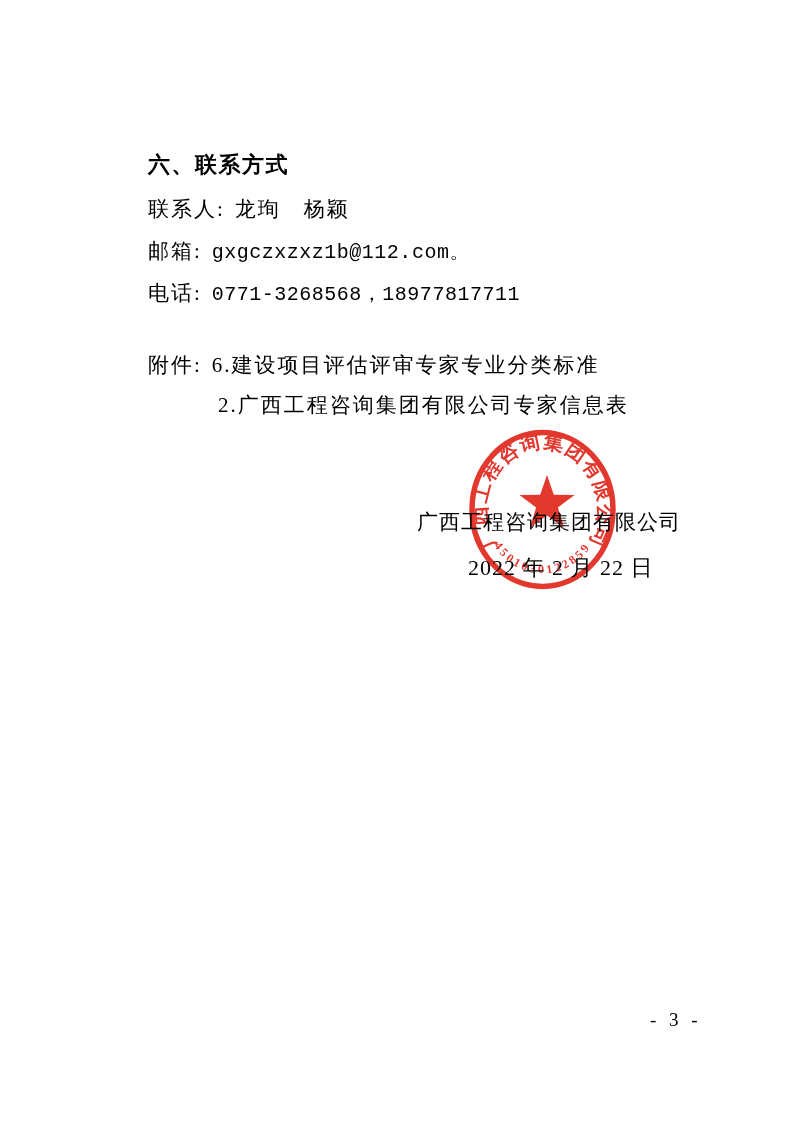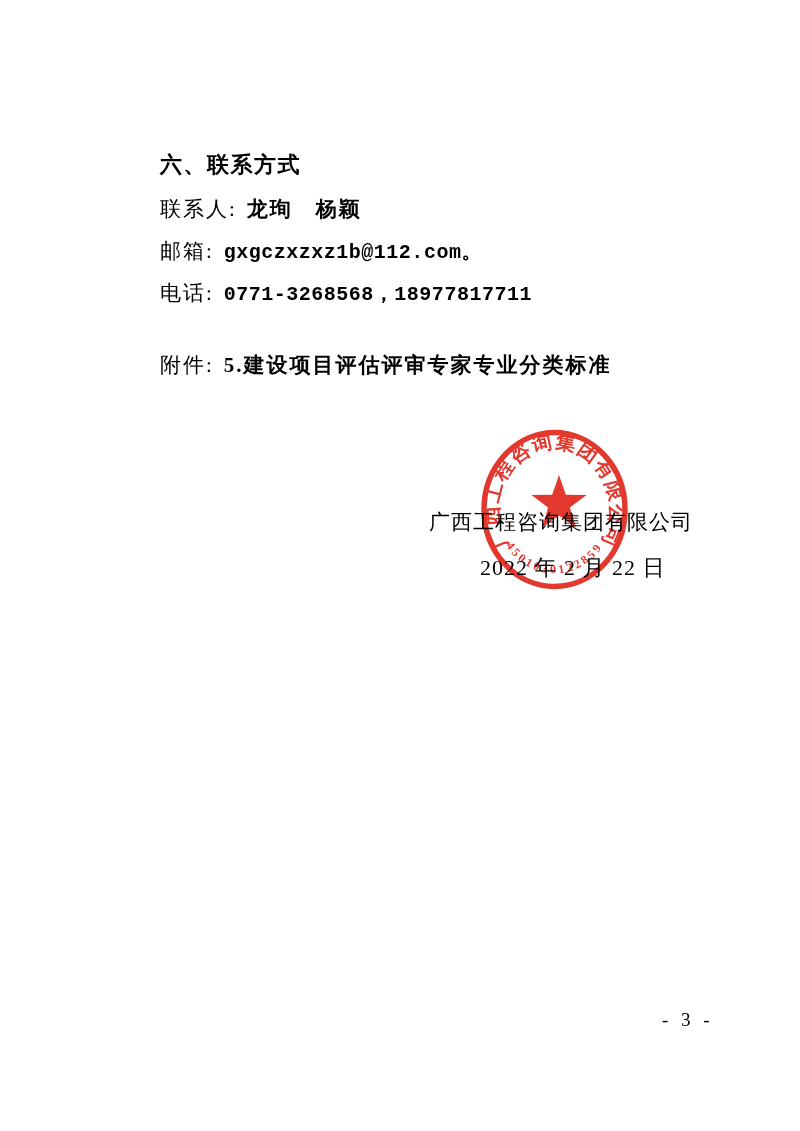--- a/index.html
+++ b/index.html
@@ -4,21 +4,20 @@
 <style>
   html, body { margin: 0; padding: 0; background: #ffffff; }
   .page {
     position: relative;
     width: 716px;
     height: 1131px;
     background: #ffffff;
     overflow: hidden;
     font-family: "Liberation Serif", "DejaVu Serif", serif;
     color: #000000;
-    margin-left: 12px;
   }
   .heading {
     position: absolute;
     left: 148px;
     top: 150px;
     margin: 0;
     font-family: "Liberation Sans", "DejaVu Sans", sans-serif;
     font-weight: bold;
     font-size: 22px;
     letter-spacing: 1.5px;
@@ -26,21 +25,21 @@
   }
   .line {
     position: absolute;
     left: 148px;
     margin: 0;
     font-size: 21px;
     letter-spacing: 2px;
     line-height: 25px;
     white-space: pre;
   }
-  .line .value { margin-left: 10px; font-weight: bold; }
+  .line .value { margin-left: 10px; }
   .mono {
     font-family: "Liberation Mono", "DejaVu Sans Mono", monospace;
     font-size: 20px;
     letter-spacing: 0.5px;
   }
   .l-person { top: 197px; }
   .l-email  { top: 239px; }
   .l-phone  { top: 281px; }
   .l-attach1 { top: 353px; }
   .l-attach2 { top: 393px; left: 218px; }
@@ -92,22 +91,23 @@
 <div class="page">
 
   <h2 class="heading">六、联系方式</h2>
 
   <p class="line l-person"><span>联系人:</span><span class="value">龙珣　杨颖</span></p>
 
   <p class="line l-email"><span>邮箱:</span><span class="value mono">gxgczxzxz1b@112.com。</span></p>
 
   <p class="line l-phone"><span>电话:</span><span class="value mono">0771-3268568，18977817711</span></p>
 
-  <p class="line l-attach1"><span>附件:</span><span class="value">5.建设项目评估评审专家专业分类标准</span></p>
+  <p class="line l-attach1"><span>附件:</span><span class="value">6.建设项目评估评审专家专业分类标准</span></p>
 
+  <p class="line l-attach2"><span>2.广西工程咨询集团有限公司专家信息表</span></p>
 
   <svg class="seal" width="201" height="215" viewBox="0 0 201 215" aria-hidden="true">
     <ellipse cx="100.5" cy="107.5" rx="70.5" ry="77" fill="none" stroke-width="5.5" stroke="#e0281e"></ellipse>
     <polygon points="105,73 111.8,92.7 132.6,93.0 115.9,105.6 122.0,125.5 105,113.5 88.0,125.5 94.1,105.6 77.4,93.0 98.2,92.7" fill="#e0281e"></polygon>
     <path id="sealTextArc" d="M 59.6 149.1 A 56 61 0 1 1 141.4 149.1" fill="none"></path>
     <text class="seal-ring-text" fill="#e0281e">
       <textPath href="#sealTextArc" startOffset="50%" text-anchor="middle">广西工程咨询集团有限公司</textPath>
     </text>
     <path id="sealCodeArc" d="M 48.4 137.5 A 59 64 0 0 0 152.6 137.5" fill="none"></path>
     <text class="seal-code-text" fill="#e0281e">

